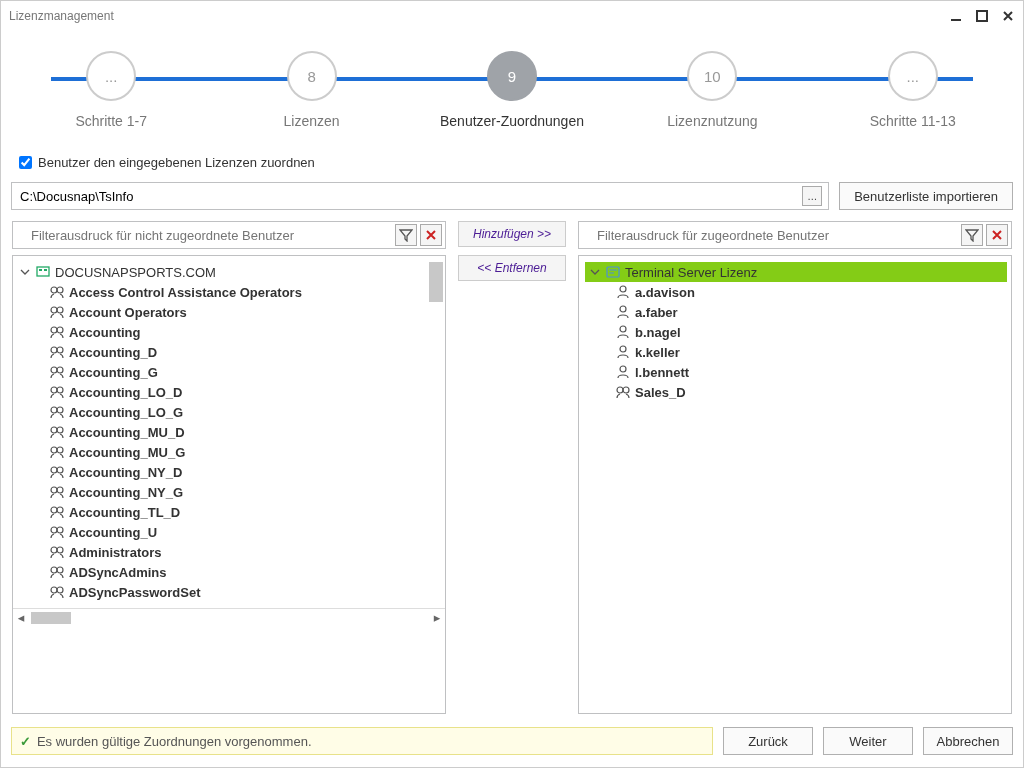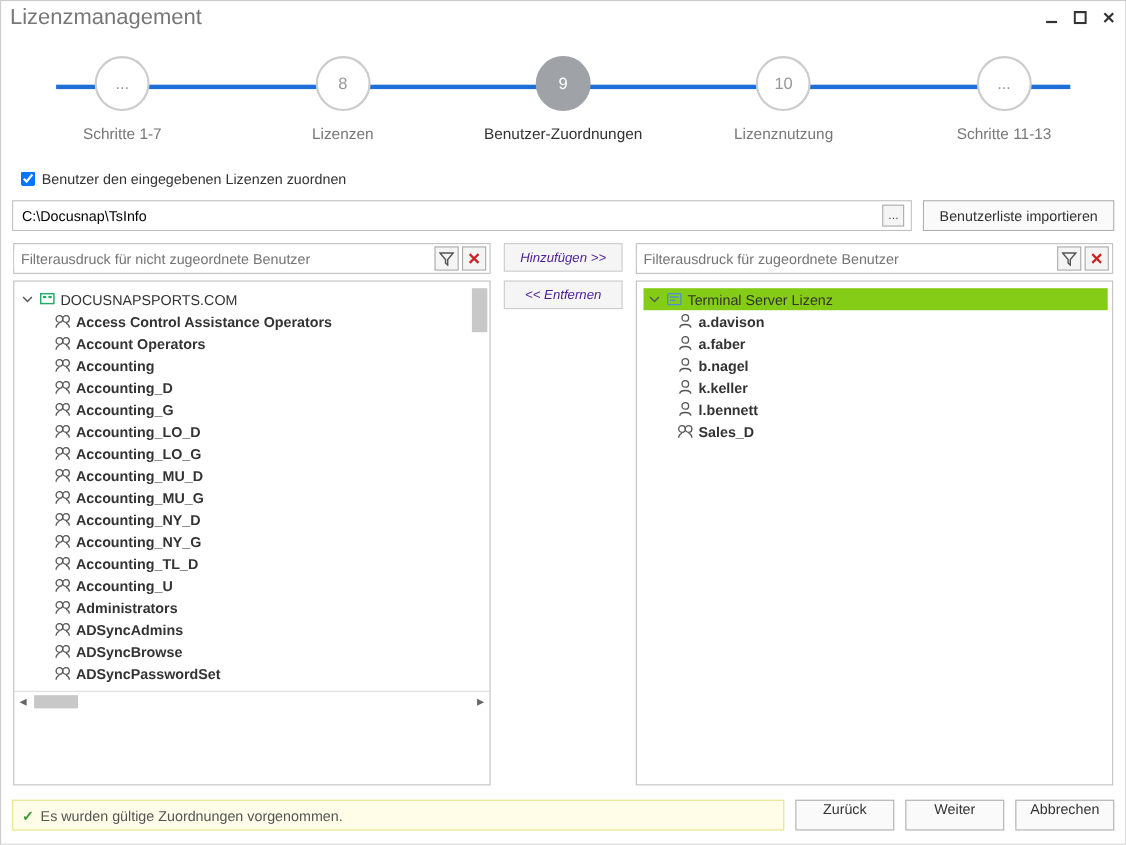--- a/index.html
+++ b/index.html
@@ -1,18 +1,18 @@
 <!DOCTYPE html>
 <html><head>
 <meta charset="utf-8">
 <style>
   * { box-sizing: border-box; }
   html, body { margin:0; padding:0; font-family: "Segoe UI", Arial, sans-serif; font-size:13px; color:#333; background:#fff; }
   .window { width:1024px; height:768px; display:flex; flex-direction:column; border:1px solid #ccc; }
-  .titlebar { height:30px; display:flex; align-items:center; padding:0 8px; color:#777; font-size:20px; }
+  .titlebar { height:30px; display:flex; align-items:center; padding:0 8px; color:#777; font-size:12px; }
   .titlebar .spacer { flex:1; }
   .winbtn { width:14px; height:14px; margin-left:12px; display:inline-flex; align-items:center; justify-content:center; cursor:pointer; }
   .body { flex:1; padding:0 10px 10px 10px; display:flex; flex-direction:column; overflow:hidden; }
   
   .stepper { position:relative; height:100px; margin:10px 0 6px 0; }
   .stepline { position:absolute; top:36px; left:40px; right:40px; height:4px; background:#1e6fd6; }
   .steps { position:absolute; left:0; right:0; top:0; display:flex; justify-content:space-around; }
   .step { display:flex; flex-direction:column; align-items:center; width:180px; }
   .step .circle { width:50px; height:50px; border-radius:50%; background:#fff; border:2px solid #ccc; display:flex; align-items:center; justify-content:center; color:#999; font-size:15px; margin-top:10px; }
   .step.active .circle { background:#9fa3a8; border-color:#9fa3a8; color:#fff; }
@@ -25,21 +25,21 @@
   .pathrow { display:flex; gap:10px; margin-bottom:10px; }
   .pathbox { flex:1; border:1px solid #bfc0c2; height:28px; display:flex; align-items:center; padding:0 6px; }
   .pathbox input { flex:1; border:none; outline:none; font:inherit; }
   .browsebtn { width:20px; height:20px; border:1px solid #aaa; background:#f5f5f5; display:flex; align-items:center; justify-content:center; font-size:10px; cursor:pointer; margin-left:4px; }
   .btn { border:1px solid #b0b0b0; background:#fafafa; height:28px; padding:0 14px; display:flex; align-items:center; cursor:pointer; }
   
   .mainrow { flex:1; display:flex; gap:10px; overflow:hidden; }
   .panel { display:flex; flex-direction:column; border:1px solid transparent; }
   .panel.left, .panel.right { flex:1; }
   .panel.mid { width:110px; padding-top:0; }
-  .filterbar { height:28px; border:1px solid #bfc0c2; display:flex; align-items:center; }
+  .filterbar { height:28px; border:1px solid #bfc0c2; display:flex; align-items:center;padding-left:12px; }
   .filterbar input { flex:1; border:none; outline:none; font:inherit; color:#777; padding:0 6px; }
   .iconbtn { width:22px; height:22px; border:1px solid #aaa; background:#f5f5f5; display:flex; align-items:center; justify-content:center; cursor:pointer; margin-right:3px; }
   .iconbtn:last-child { margin-right:3px; }
   .tree { flex:1; border:1px solid #bfc0c2; margin-top:6px; overflow:auto; position:relative; background:#fff; }
   .tree-inner { padding:6px 4px 6px 6px; }
   .troot { display:flex; align-items:center; padding:2px 0;text-align:right; }
   .expander { width:12px; height:12px; margin-right:4px; cursor:pointer; display:inline-flex; align-items:center; justify-content:center; }
   .node-icon { width:16px; height:16px; margin-right:4px; display:inline-flex; align-items:center; justify-content:center; }
   .item { display:flex; align-items:center; padding:2px 0 2px 30px;font-weight:bold; }
   .item.right { padding-left:30px; }
@@ -47,21 +47,21 @@
   .selected { background:#84cc16; }
   .selected .label-txt { }
   .hscroll { height:18px; border-top:1px solid #ddd; display:flex; align-items:center; }
   .hscroll .thumb { height:12px; background:#c8c8c8; }
   .hscroll .arrow { width:16px; height:16px; display:flex; align-items:center; justify-content:center; color:#666; cursor:pointer; }
   .midbtn { width:100%; height:26px; border:1px solid #ccc; background:#f5f5f5; color:#4c1d95; display:flex; align-items:center; justify-content:center; margin-bottom:8px; cursor:default; font-size:12px;font-style:italic; }
   
   .footer { height:32px; display:flex; align-items:center; gap:10px; margin-top:10px; }
   .status { flex:1; height:28px; background:#fffde7; border:1px solid #e8e28a; display:flex; align-items:center; padding:0 8px; color:#555; }
   .status .check { color:#3a9a3a; margin-right:6px; font-weight:bold; }
-  .fbtn { border:1px solid #b0b0b0; background:#fafafa; height:28px; width:90px; display:flex; align-items:flex-start; justify-content:center; cursor:pointer; }
+  .fbtn { border:1px solid #b0b0b0; background:#fafafa; height:28px; width:90px; display:flex; align-items:center; justify-content:center; cursor:pointer; }
   
   .vthumb { position:absolute; right:2px; top:6px; width:14px; height:40px; background:#c8c8c8; border-radius:0; }
   svg { display:block; }
 </style>
 </head>
 <body>
 
 <div class="window">
   <div class="titlebar">
     <span>Lizenzmanagement</span>
@@ -313,30 +313,20 @@
                  <span class="label-txt">ADSyncAdmins</span>
               </div>
               <div class="item">
                 <span class="icon">
                   <svg width="16" height="16">
                     <circle cx="5" cy="6" r="3" fill="none" stroke="#555" stroke-width="1.2"></circle>
                     <circle cx="11" cy="6" r="3" fill="none" stroke="#555" stroke-width="1.2"></circle>
                     <path d="M2 14 C2 11 5 10 5 10 M14 14 C14 11 11 10 11 10" fill="none" stroke="#555" stroke-width="1.2"></path>
                   </svg>
                 </span>
-                 <span class="label-txt">ADSyncBrowse</span>
-              </div>
-              <div class="item">
-                <span class="icon">
-                  <svg width="16" height="16">
-                    <circle cx="5" cy="6" r="3" fill="none" stroke="#555" stroke-width="1.2"></circle>
-                    <circle cx="11" cy="6" r="3" fill="none" stroke="#555" stroke-width="1.2"></circle>
-                    <path d="M2 14 C2 11 5 10 5 10 M14 14 C14 11 11 10 11 10" fill="none" stroke="#555" stroke-width="1.2"></path>
-                  </svg>
-                </span>
                  <span class="label-txt">ADSyncPasswordSet</span>
               </div>
             </div>
           <div class="hscroll">
             <div class="arrow">◂</div>
             <div class="thumb" style="width:40px; margin-left:2px;"></div>
             <div style="flex:1"></div>
             <div class="arrow">▸</div>
           </div>
         </div>

